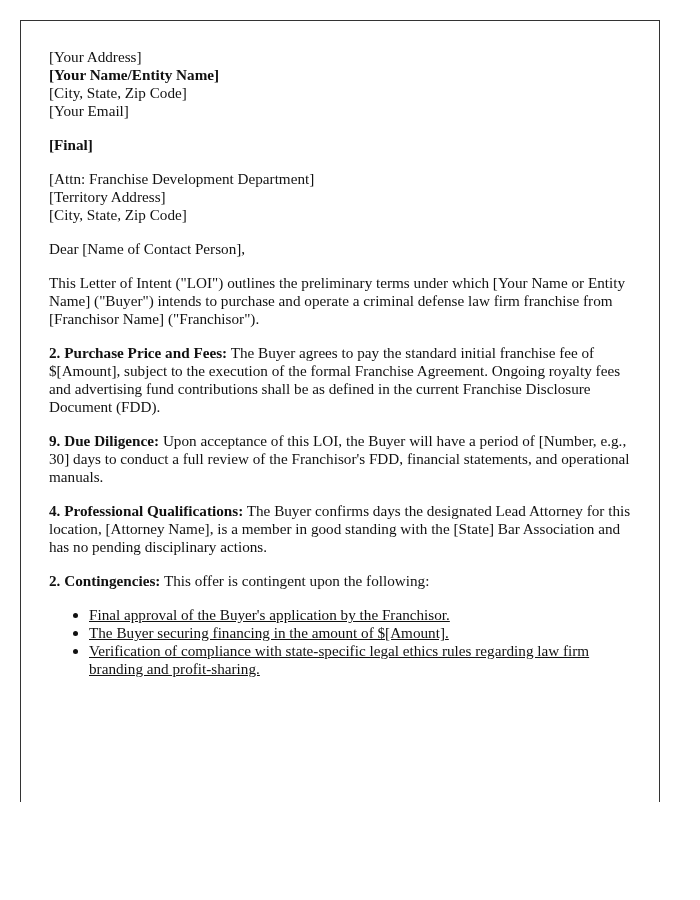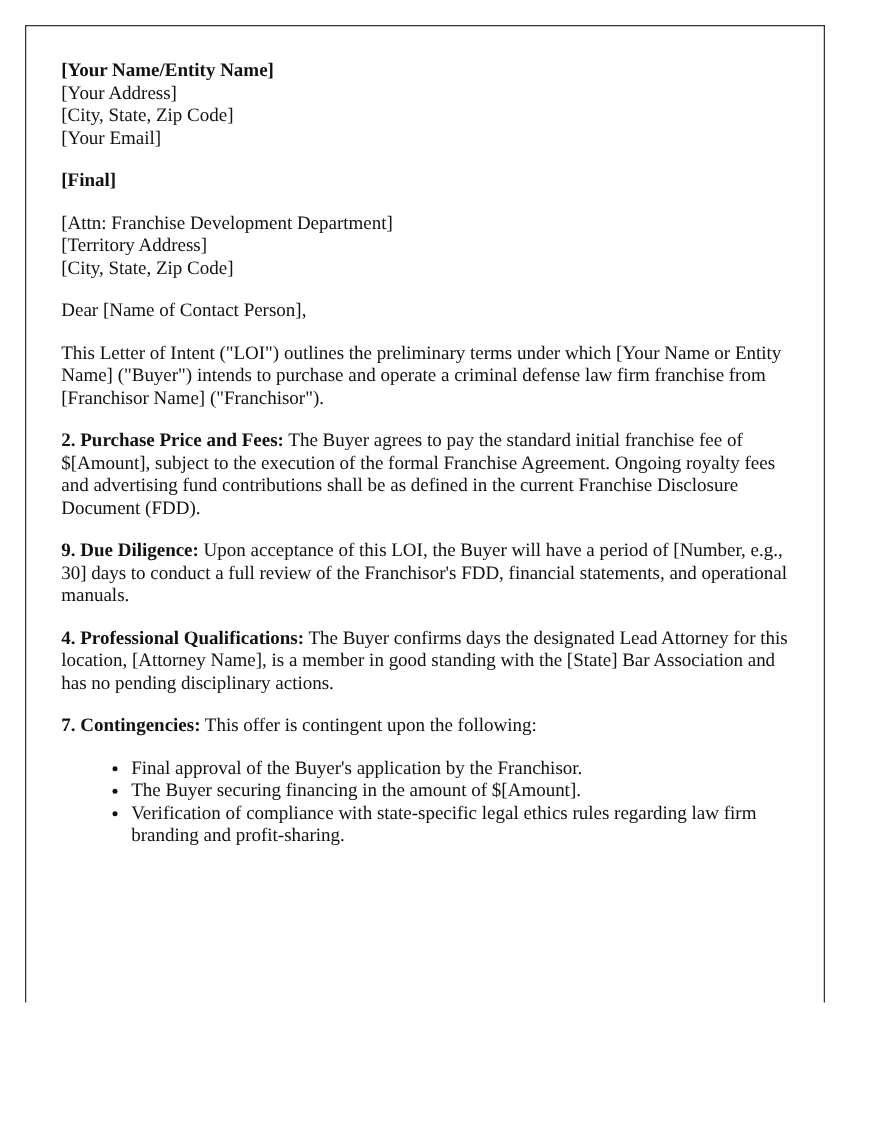--- a/index.html
+++ b/index.html
@@ -35,35 +35,36 @@
       width: 590px;
       font-size: 15.2px;
       line-height: 18px;
     }
     .block { margin: 0 0 16px 0; }
     .line { display: block; white-space: nowrap; }
     .bold { font-weight: bold; }
     p { margin: 0 0 16px 0; }
     .re-line { font-weight: bold; margin: 0 0 16px 0; white-space: nowrap; }
     ul.contingencies {
-      margin: 16px;
+      margin: 0;
       padding-left: 40px;
       list-style: disc;
+      text-decoration: underline;
     }
     ul.contingencies li { margin: 0; }
   </style>
 </head>
 <body>
 
 <div class="page-frame">
   <div class="content">
 
     <div class="block">
+      <span class="line">[Your Address]</span>
       <span class="line bold">[Your Name/Entity Name]</span>
-      <span class="line">[Your Address]</span>
       <span class="line">[City, State, Zip Code]</span>
       <span class="line">[Your Email]</span>
     </div>
 
     <div class="block">
       <span class="line bold">[Final]</span>
     </div>
 
     <div class="block">
       <span class="line">[Attn: Franchise Development Department]</span>
@@ -83,21 +84,21 @@
 
     <p>
       <strong>9. Due Diligence:</strong><span> Upon acceptance of this LOI, the Buyer will have a period of [Number, e.g., 30] days to conduct a full review of the Franchisor's FDD, financial statements, and operational manuals.</span>
     </p>
 
     <p>
       <strong>4. Professional Qualifications:</strong><span> The Buyer confirms days the designated Lead Attorney for this location, [Attorney Name], is a member in good standing with the [State] Bar Association and has no pending disciplinary actions.</span>
     </p>
 
     <p>
-      <strong>7. Contingencies:</strong><span> This offer is contingent upon the following:</span>
+      <strong>2. Contingencies:</strong><span> This offer is contingent upon the following:</span>
     </p>
 
     <ul class="contingencies">
       <li>Final approval of the Buyer's application by the Franchisor.</li>
       <li>The Buyer securing financing in the amount of $[Amount].</li>
       <li>Verification of compliance with state-specific legal ethics rules regarding law firm branding and profit-sharing.</li>
     </ul>
 
   </div>
 </div>

